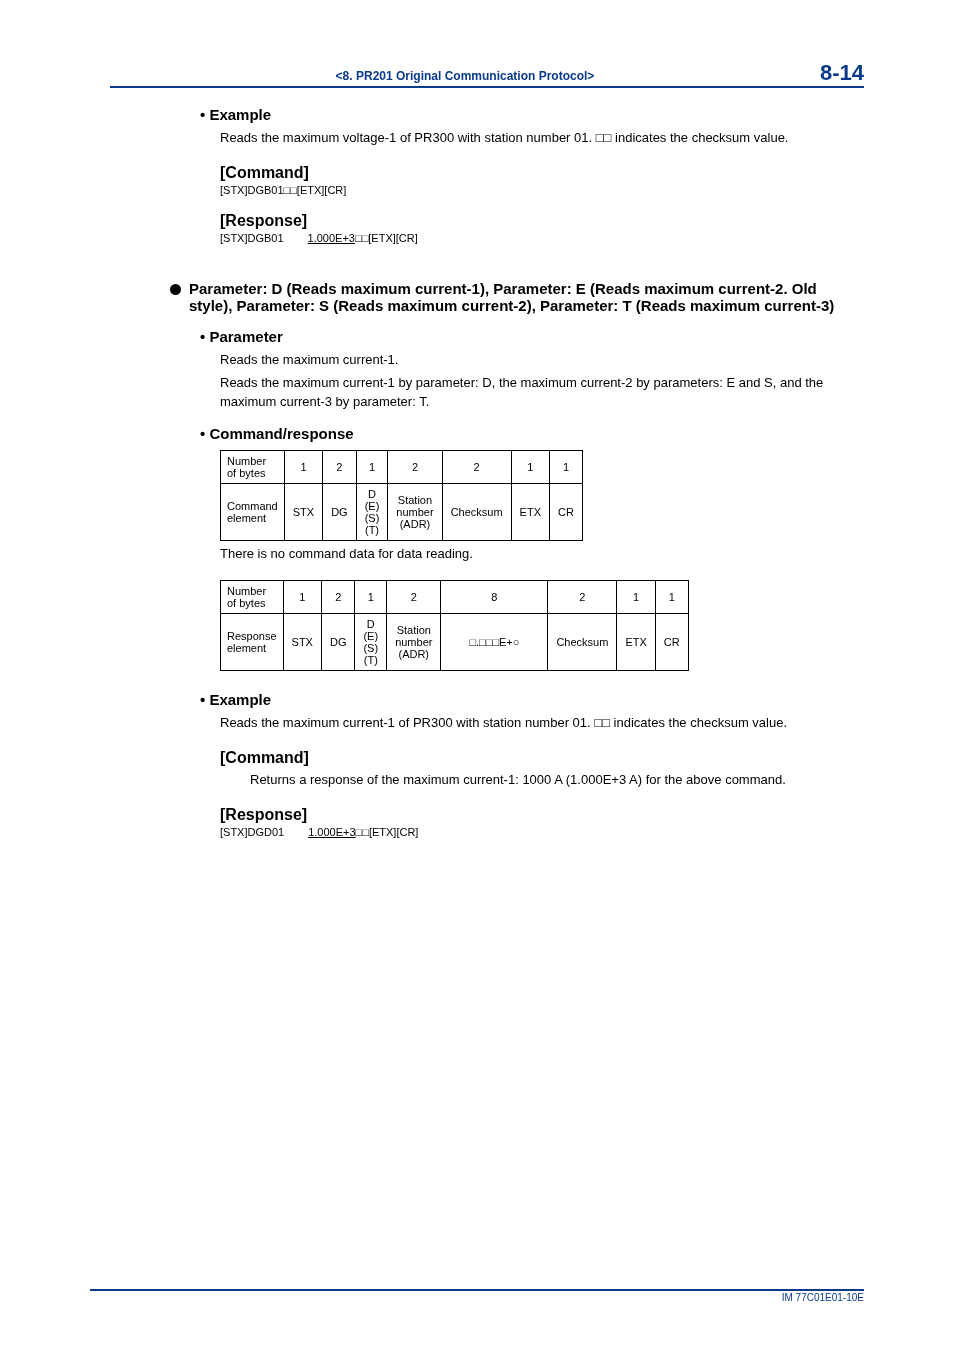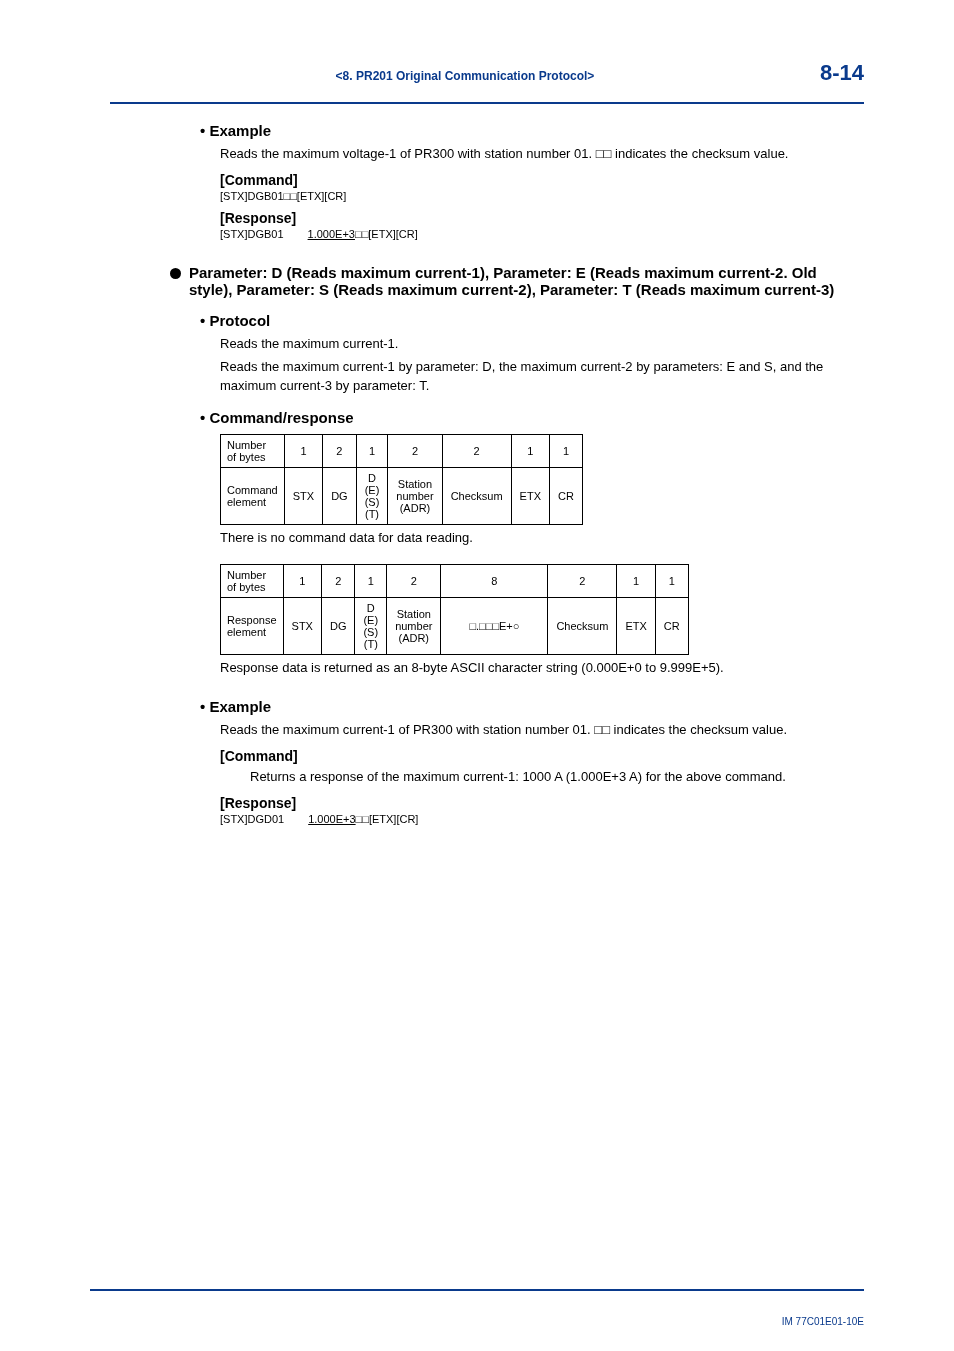--- a/index.html
+++ b/index.html
@@ -16,59 +16,59 @@
     box-sizing: border-box;
     padding: 60px 90px 40px 110px;
   }
   .header {
     display: flex;
     justify-content: space-between;
     align-items: baseline;
     color: #0a3a8c;
     font-size: 12px;
     font-weight: bold;
-    padding-bottom: 16px;
+    padding-bottom: 0;
     border-bottom: 2px solid #0a3a8c;
     margin-bottom: 18px;
   }
   .header .page-num {
     font-size: 22px;
     font-weight: bold;
   }
   .bullet-h {
     font-weight: bold;
     font-size: 15px;
     margin-top: 14px;
     margin-bottom: 6px;
   }
   .circle-h {
     font-weight: bold;
     font-size: 15px;
-    margin-top: 24px;
+    margin-top: 36px;
     margin-bottom: 10px;
     display: flex;
     align-items: flex-start;
   }
   .circle-h .dot {
     display:inline-block;
     width:11px; height:11px;
     background:#000; border-radius:50%;
     margin-right:8px;
     margin-top:4px;
     flex-shrink:0;
   }
   .body-text {
     font-size: 13px;
     line-height: 1.45;
     margin: 4px 0;
   }
   .sub-bold {
     font-weight: bold;
-    font-size: 14px;
-    margin-top: 8px;
+    font-size: 16px;
+    margin-top: 16px;
     margin-bottom: 2px;
   }
   .mono {
     font-family: Arial, sans-serif;
     font-size: 11px;
   }
   .indent-1 { margin-left: 90px; }
   .indent-2 { margin-left: 110px; }
   .indent-3 { margin-left: 140px; }
   .indent-circle { margin-left: 60px; }
@@ -91,21 +91,21 @@
     padding-right:6px;
   }
   .underline { text-decoration: underline; margin-left: 24px; }
   .footer-rule {
     position:absolute;
     left:90px; right:90px; bottom:60px;
     border-top:2px solid #0a3a8c;
   }
   .footer-text {
     position:absolute;
-    right:90px; bottom:24px;
+    right:90px; bottom:48px;
     color:#0a3a8c;
     font-size:10px;
   }
 </style>
 </head>
 <body>
 
 <div class="page">
 
   <div class="header">
@@ -124,21 +124,21 @@
   <div class="sub-bold indent-2">[Response]</div>
   <div class="mono indent-2">
     <span>[STX]DGB01</span><span class="underline">1.000E+3</span><span>□□[ETX][CR]</span>
   </div>
 
   <div class="circle-h indent-circle">
     <span class="dot"></span>
     <span>Parameter: D (Reads maximum current-1), Parameter: E (Reads maximum current-2. Old style), Parameter: S (Reads maximum current-2), Parameter: T (Reads maximum current-3)</span>
   </div>
 
-  <div class="bullet-h indent-1">•   Protocol</div>
+  <div class="bullet-h indent-1">•   Parameter</div>
   <div class="body-text indent-2">Reads the maximum current-1.</div>
   <div class="body-text indent-2">Reads the maximum current-1 by parameter: D, the maximum current-2 by parameters: E and S, and the maximum current-3 by parameter: T.</div>
 
   <div class="bullet-h indent-1">•    Command/response</div>
 
   <table class="proto">
     <tbody>
         <tr>
       <td class="row-label">Number<br>of bytes</td>
       <td>1</td>
@@ -184,21 +184,20 @@
       <td>D<br>(E)<br>(S)<br>(T)</td>
       <td>Station<br>number<br>(ADR)</td>
       <td>□.□□□E+○</td>
       <td>Checksum</td>
       <td>ETX</td>
       <td>CR</td>
     </tr>
   </tbody>
     </table>
 
-  <div class="body-text indent-2">Response data is returned as an 8-byte ASCII character string (0.000E+0 to 9.999E+5).</div>
 
   <div class="bullet-h indent-1" style="margin-top:20px">•   Example</div>
   <div class="body-text indent-2">Reads the maximum current-1 of PR300 with station number 01. □□ indicates the checksum value.</div>
   <div class="sub-bold indent-2">[Command]</div>
   <div class="body-text indent-3">Returns a response of the maximum current-1: 1000 A (1.000E+3 A) for the above command.</div>
   <div class="sub-bold indent-2">[Response]</div>
   <div class="mono indent-2">
     <span>[STX]DGD01</span><span class="underline">1.000E+3</span><span>□□[ETX][CR]</span>
   </div>
 

